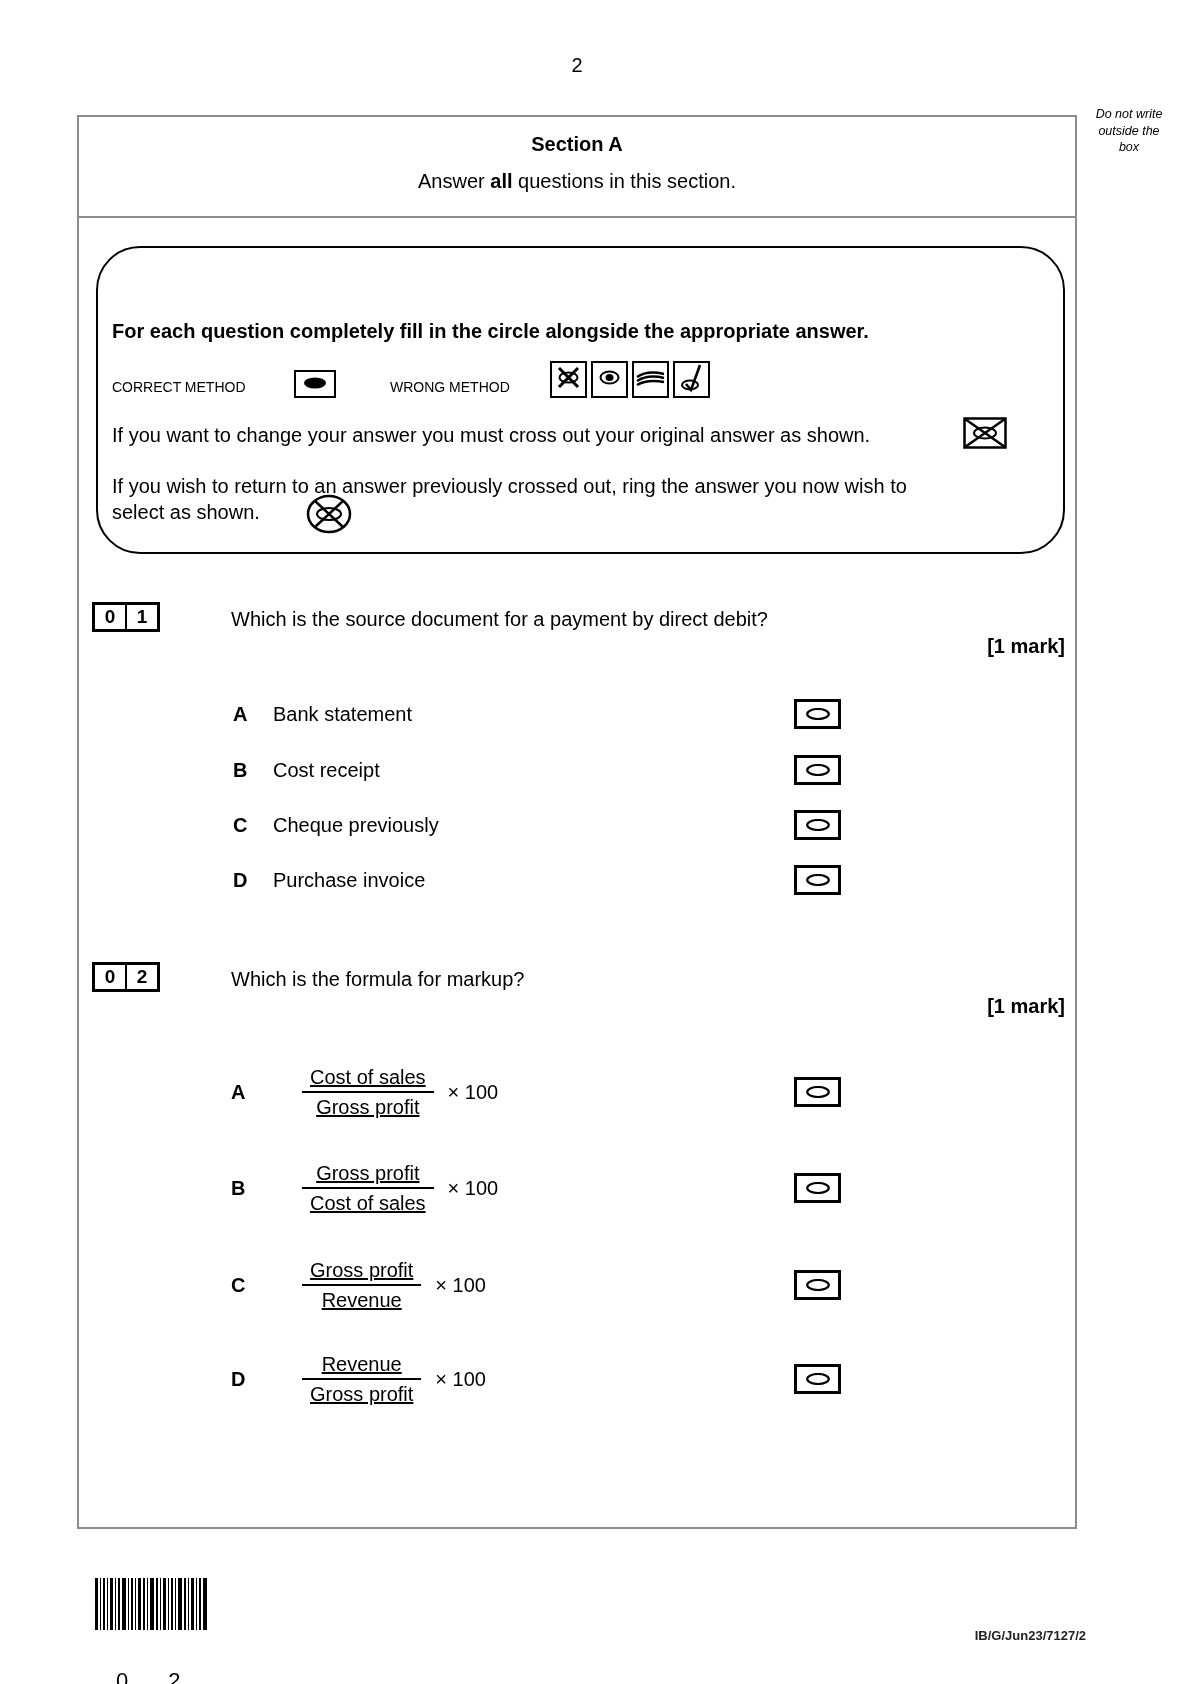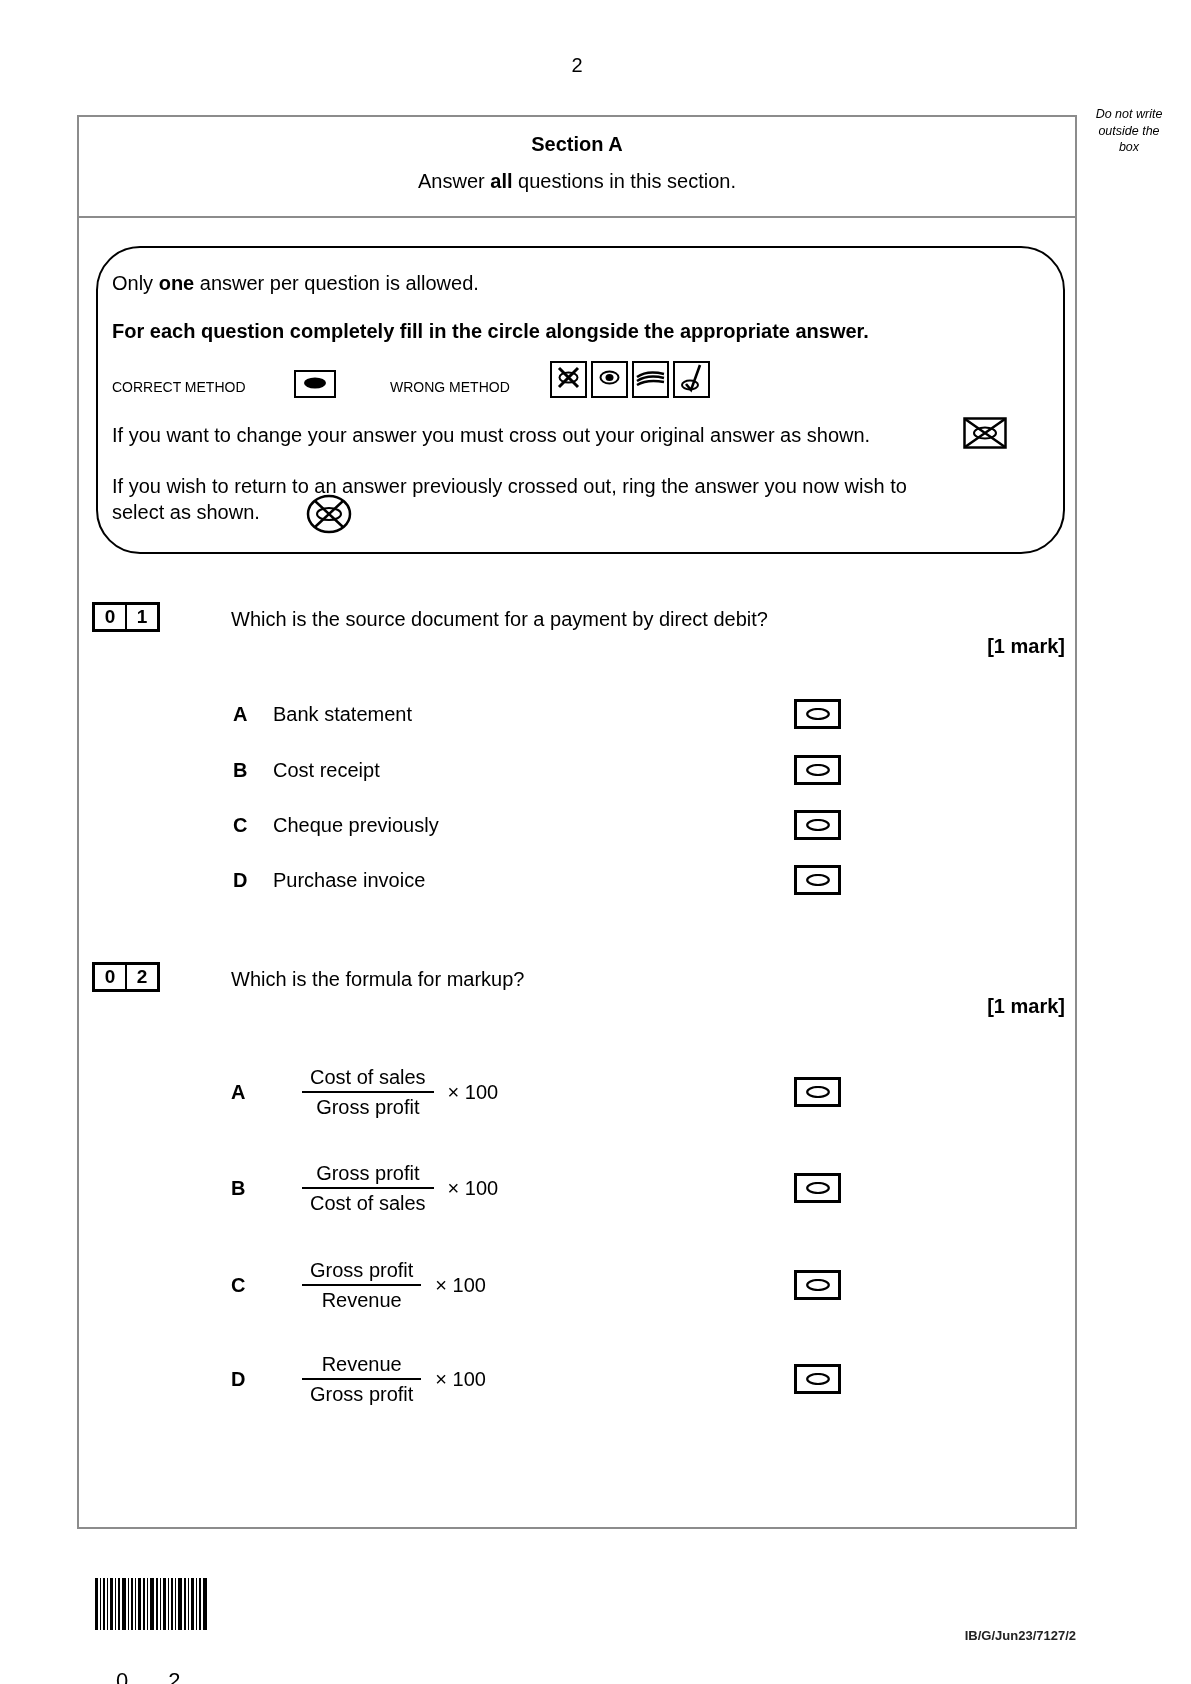--- a/index.html
+++ b/index.html
@@ -23,21 +23,21 @@
   .numbox span{flex:1;display:flex;align-items:center;justify-content:center;font-weight:bold;font-size:19px;}
   .numbox span + span{border-left:2px solid #000;}
 
   .optrow{display:flex;align-items:center;height:30px;}
   .optrow .letter{width:40px;font-weight:bold;}
 
   .bubble{width:41px;height:24px;border:3px solid #000;display:flex;align-items:center;justify-content:center;}
 
   .frow{display:flex;align-items:center;font-size:20px;}
   .frow .letter{width:71px;font-weight:bold;}
-  .frac{display:inline-flex;flex-direction:column;align-items:center;}
+  .frac{display:inline-flex;flex-direction:column;align-items:center;text-decoration:underline;}
   .frac .num{padding:0 8px 2px;line-height:24px;white-space:nowrap;}
   .frac .bar{align-self:stretch;border-top:2.5px solid #000;}
   .frac .den{padding:2px 8px 0;line-height:24px;white-space:nowrap;}
   .mult{margin-left:14px;white-space:nowrap;}
 
   .sidenote{font-style:italic;font-size:12.5px;line-height:16.5px;text-align:center;width:80px;margin-top:8px;}
   .footer-code{font-size:13px;font-weight:bold;color:#222;}
   .barcode-label{font-size:22px;letter-spacing:17px;margin-top:36px;}
 </style>
 </head>
@@ -50,21 +50,20 @@
   <div class="abs sidenote" style="left:1089px;top:98px;">Do not write outside the box</div>
 
   <div class="abs main-box">
 
     <div class="abs txt b center" style="left:0;right:0;top:14px;">Section A</div>
     <div class="abs txt center" style="left:0;right:0;top:51px;"><span>Answer </span><span class="b">all</span><span> questions in this section.</span></div>
     <div class="abs divider"></div>
 
     <div class="abs instr-box">
 
-      <div class="abs txt" style="left:14px;top:22px;"><span>Only </span><span class="b">one</span><span> answer per question is allowed.</span></div>
 
       <div class="abs txt" style="left:14px;top:70px;font-weight:bold;">For each question completely fill in the circle alongside the appropriate answer.</div>
 
       <div class="abs small-caps" style="left:14px;top:131px;">CORRECT METHOD</div>
       <div class="abs method-box" style="left:196px;top:122px;width:38px;height:24px;">
         <span>
           <svg width="24" height="12" viewBox="0 0 24 12">
               <ellipse cx="12" cy="6" rx="11" ry="5.5" fill="#000"></ellipse>
             </svg>
         </span>
@@ -270,15 +269,15 @@
         <rect x="89" y="0" width="2" height="52"></rect>
           <rect x="93" y="0" width="1" height="52"></rect>
         <rect x="96" y="0" width="3" height="52"></rect>
           <rect x="101" y="0" width="1" height="52"></rect>
         <rect x="104" y="0" width="2" height="52"></rect>
           <rect x="108" y="0" width="4" height="52"></rect>
       </g>
     </svg>
   </div>
   <div class="abs barcode-label" style="left:116px;top:1632px;">0 2</div>
-  <div class="abs footer-code" style="right:115px;top:1628px;padding-left:36px;">IB/G/Jun23/7127/2</div>
+  <div class="abs footer-code" style="right:105px;top:1628px;padding-left:36px;">IB/G/Jun23/7127/2</div>
 
 </div>
 
 </body></html>

